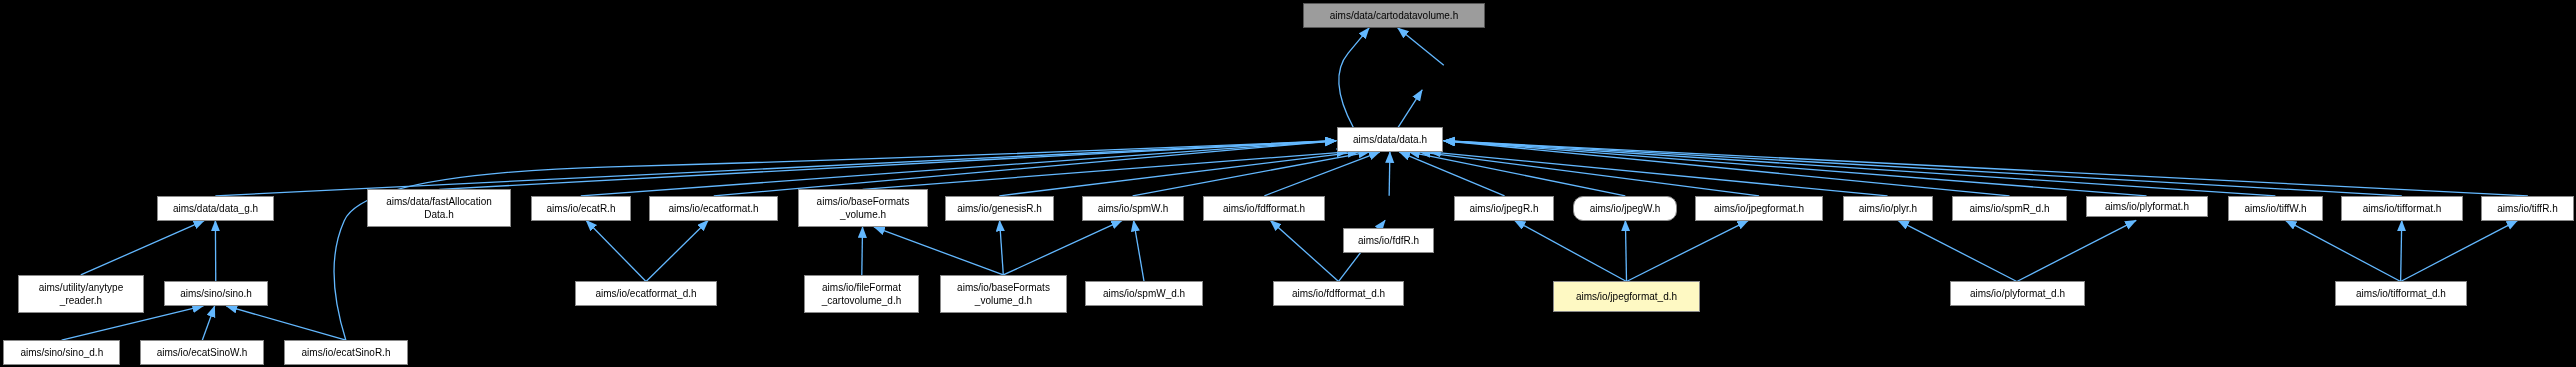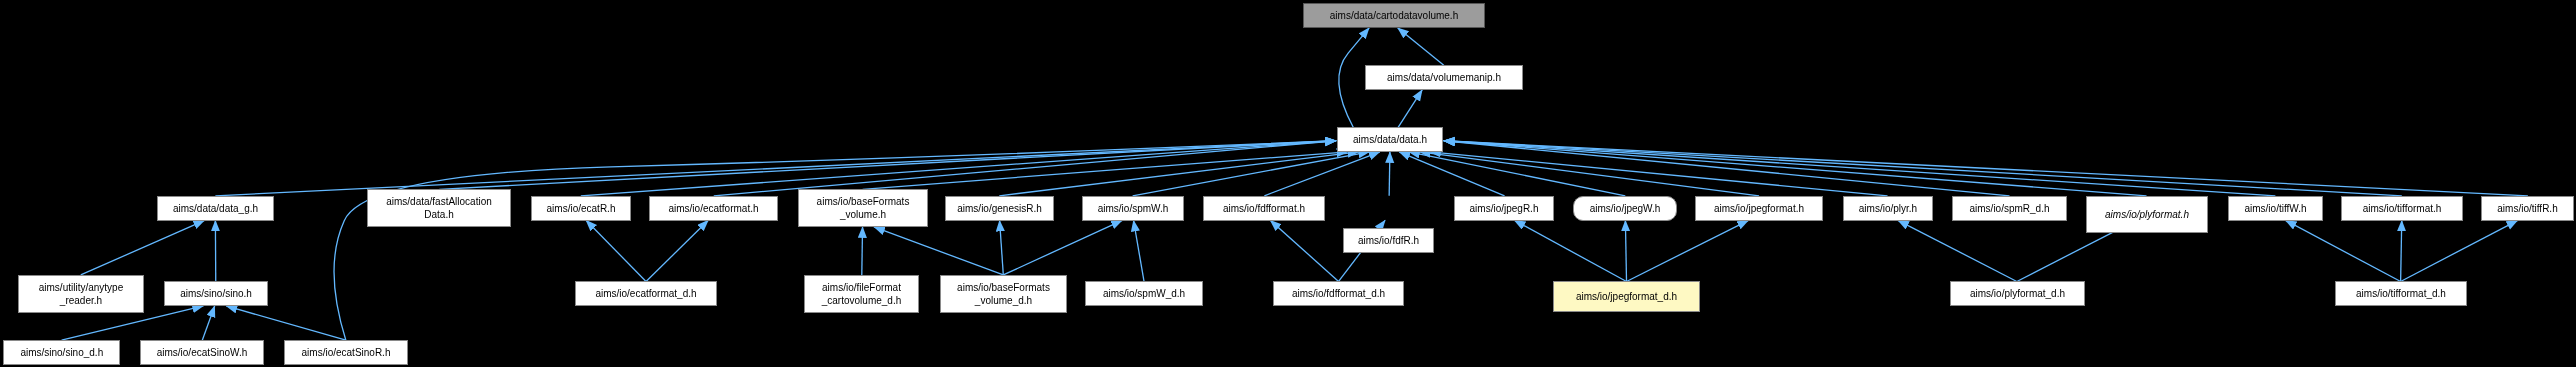--- a/index.html
+++ b/index.html
@@ -70,39 +70,38 @@
       <path d="M 1994,345 L 1856.46,270" class="edge" stroke="#63b8ff" marker-end="url(#arrow)"></path>
       <path d="M 1994,345 L 1992.62,270" class="edge" stroke="#63b8ff" marker-end="url(#arrow)"></path>
       <path d="M 1994,345 L 2143.5,270" class="edge" stroke="#63b8ff" marker-end="url(#arrow)"></path>
       <path d="M 2472.5,345 L 2326.68,270" class="edge" stroke="#63b8ff" marker-end="url(#arrow)"></path>
       <path d="M 2472.5,345 L 2618.78,270" class="edge" stroke="#63b8ff" marker-end="url(#arrow)"></path>
       <path d="M 2943,345 L 2801.78,270" class="edge" stroke="#63b8ff" marker-end="url(#arrow)"></path>
       <path d="M 2943,345 L 2944.38,270" class="edge" stroke="#63b8ff" marker-end="url(#arrow)"></path>
       <path d="M 2943,345 L 3086.52,270" class="edge" stroke="#63b8ff" marker-end="url(#arrow)"></path>
     </svg>
 <div class="node root" style="left: 1303px; top: 3.3px; width: 182px; height: 24.5px; background: rgb(156, 156, 156); border-color: rgb(87, 87, 87); color: rgb(0, 0, 0);">aims/data/cartodatavolume.h</div>
-    <div class="node" style="left: 1365px; top: 65px; width: 158px; height: 24.5px; background: rgb(255, 255, 255); border-color: rgb(138, 138, 138); color: rgb(0, 0, 0);">aims/data/volumemanip.h</div>
     <div class="node" style="left: 1337px; top: 127px; width: 106px; height: 24.5px; background: rgb(255, 255, 255); border-color: rgb(138, 138, 138); color: rgb(0, 0, 0);">aims/data/data.h</div>
     <div class="node" style="left: 157px; top: 196px; width: 117px; height: 24.5px; background: rgb(255, 255, 255); border-color: rgb(138, 138, 138); color: rgb(0, 0, 0);">aims/data/data_g.h</div>
     <div class="node" style="left: 367px; top: 189px; width: 144px; height: 38px; background: rgb(255, 255, 255); border-color: rgb(138, 138, 138); color: rgb(0, 0, 0);">aims/data/fastAllocation
 Data.h</div>
     <div class="node" style="left: 531px; top: 196px; width: 100px; height: 24.5px; background: rgb(255, 255, 255); border-color: rgb(138, 138, 138); color: rgb(0, 0, 0);">aims/io/ecatR.h</div>
     <div class="node" style="left: 649px; top: 196px; width: 129px; height: 24.5px; background: rgb(255, 255, 255); border-color: rgb(138, 138, 138); color: rgb(0, 0, 0);">aims/io/ecatformat.h</div>
     <div class="node" style="left: 798px; top: 189px; width: 130px; height: 38px; background: rgb(255, 255, 255); border-color: rgb(138, 138, 138); color: rgb(0, 0, 0);">aims/io/baseFormats
 _volume.h</div>
     <div class="node" style="left: 945px; top: 196px; width: 109px; height: 24.5px; background: rgb(255, 255, 255); border-color: rgb(138, 138, 138); color: rgb(0, 0, 0);">aims/io/genesisR.h</div>
     <div class="node" style="left: 1082px; top: 196px; width: 102px; height: 24.5px; background: rgb(255, 255, 255); border-color: rgb(138, 138, 138); color: rgb(0, 0, 0);">aims/io/spmW.h</div>
     <div class="node" style="left: 1203px; top: 196px; width: 122px; height: 24.5px; background: rgb(255, 255, 255); border-color: rgb(138, 138, 138); color: rgb(0, 0, 0);">aims/io/fdfformat.h</div>
     <div class="node" style="left: 1343px; top: 196px; width: 91px; height: 24.5px; background: rgb(255, 255, 255); border-color: rgb(138, 138, 138); color: rgb(0, 0, 0); margin-top: 32px;">aims/io/fdfR.h</div>
     <div class="node" style="left: 1454px; top: 196px; width: 100px; height: 24.5px; background: rgb(255, 255, 255); border-color: rgb(138, 138, 138); color: rgb(0, 0, 0);">aims/io/jpegR.h</div>
     <div class="node" style="left: 1573px; top: 196px; width: 104px; height: 24.5px; background: rgb(255, 255, 255); border-color: rgb(138, 138, 138); color: rgb(0, 0, 0); border-radius: 10px;">aims/io/jpegW.h</div>
     <div class="node" style="left: 1695px; top: 196px; width: 128px; height: 24.5px; background: rgb(255, 255, 255); border-color: rgb(138, 138, 138); color: rgb(0, 0, 0);">aims/io/jpegformat.h</div>
     <div class="node" style="left: 1843px; top: 196px; width: 90px; height: 24.5px; background: rgb(255, 255, 255); border-color: rgb(138, 138, 138); color: rgb(0, 0, 0);">aims/io/plyr.h</div>
     <div class="node" style="left: 1952px; top: 196px; width: 115px; height: 24.5px; background: rgb(255, 255, 255); border-color: rgb(138, 138, 138); color: rgb(0, 0, 0);">aims/io/spmR_d.h</div>
-    <div class="node" style="left: 2086px; top: 196px; width: 122px; height: 37px; background: rgb(255, 255, 255); border-color: rgb(138, 138, 138); color: rgb(0, 0, 0); font-style: italic;">aims/io/plyformat.h</div>
+    <div class="node" style="left: 2086px; top: 196px; width: 122px; height: 21px; background: rgb(255, 255, 255); border-color: rgb(138, 138, 138); color: rgb(0, 0, 0);">aims/io/plyformat.h</div>
     <div class="node" style="left: 2228px; top: 196px; width: 95px; height: 24.5px; background: rgb(255, 255, 255); border-color: rgb(138, 138, 138); color: rgb(0, 0, 0);">aims/io/tiffW.h</div>
     <div class="node" style="left: 2341px; top: 196px; width: 122px; height: 24.5px; background: rgb(255, 255, 255); border-color: rgb(138, 138, 138); color: rgb(0, 0, 0);">aims/io/tifformat.h</div>
     <div class="node" style="left: 2481px; top: 196px; width: 93px; height: 24.5px; background: rgb(255, 255, 255); border-color: rgb(138, 138, 138); color: rgb(0, 0, 0);">aims/io/tiffR.h</div>
     <div class="node" style="left: 18px; top: 275px; width: 126px; height: 38px; background: rgb(255, 255, 255); border-color: rgb(138, 138, 138); color: rgb(0, 0, 0);">aims/utility/anytype
 _reader.h</div>
     <div class="node" style="left: 164px; top: 281px; width: 104px; height: 24.5px; background: rgb(255, 255, 255); border-color: rgb(138, 138, 138); color: rgb(0, 0, 0);">aims/sino/sino.h</div>
     <div class="node" style="left: 575px; top: 281px; width: 142px; height: 24.5px; background: rgb(255, 255, 255); border-color: rgb(138, 138, 138); color: rgb(0, 0, 0);">aims/io/ecatformat_d.h</div>
     <div class="node" style="left: 804px; top: 275px; width: 115px; height: 38px; background: rgb(255, 255, 255); border-color: rgb(138, 138, 138); color: rgb(0, 0, 0);">aims/io/fileFormat
 _cartovolume_d.h</div>
     <div class="node" style="left: 940px; top: 275px; width: 127px; height: 38px; background: rgb(255, 255, 255); border-color: rgb(138, 138, 138); color: rgb(0, 0, 0);">aims/io/baseFormats

